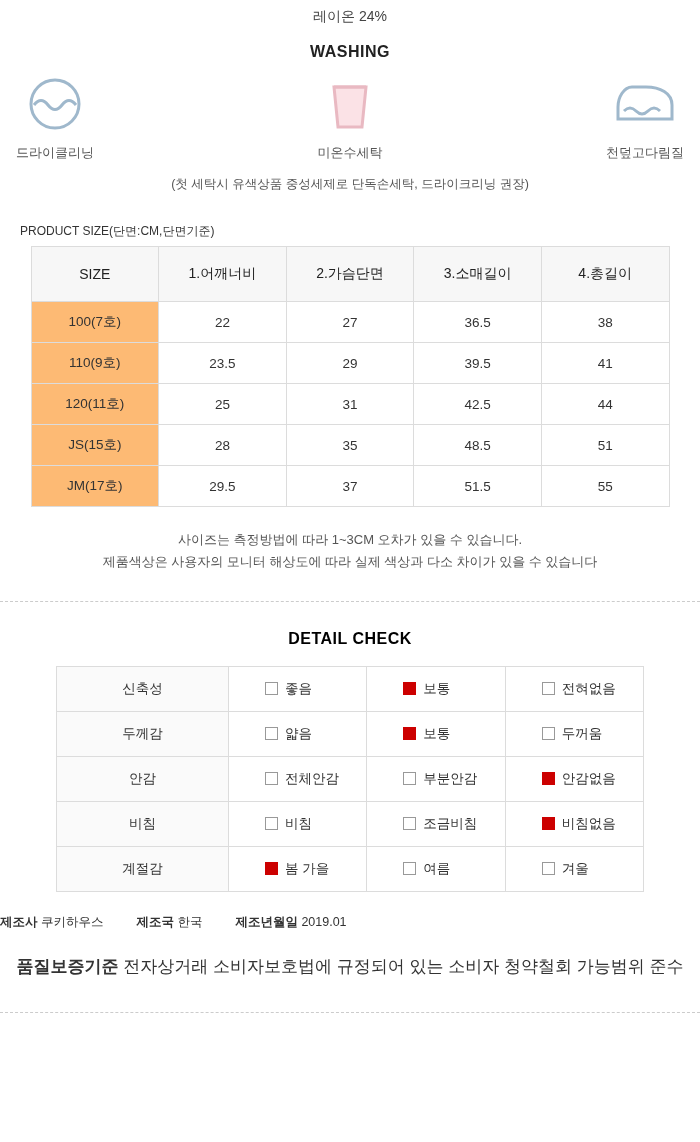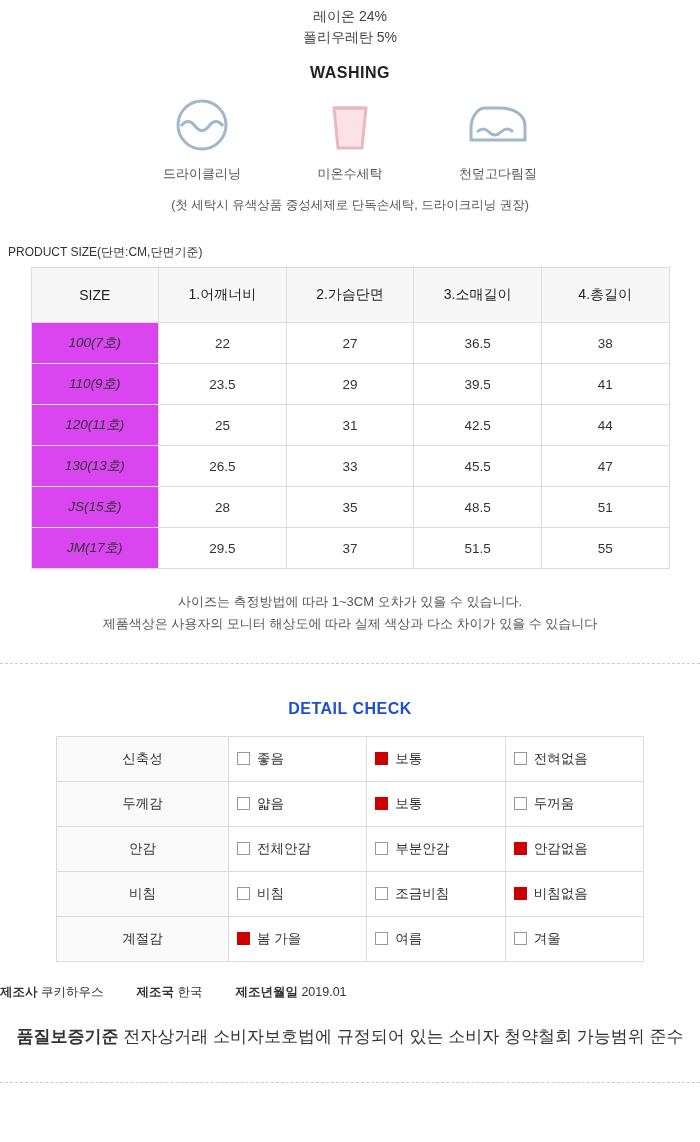--- a/index.html
+++ b/index.html
@@ -29,21 +29,21 @@
     text-align: center;
     font-size: 16px;
     font-weight: bold;
     letter-spacing: 0.5px;
     color: #222;
     margin-top: 16px;
     margin-bottom: 14px;
   }
   .wash-icons {
     display: flex;
-    justify-content: center;
+    justify-content: space-between;
     gap: 38px;
     margin-top: 4px;
   }
   .wash-item {
     width: 110px;
     text-align: center;
   }
   .wash-glyph {
     height: 58px;
     display: flex;
@@ -59,21 +59,21 @@
     text-align: center;
     font-size: 12.5px;
     color: #555;
     margin-top: 14px;
   }
 
   
   .size-caption {
     font-size: 12px;
     color: #333;
-    margin: 30px 0 6px 8px;
+    margin: 30px 0 6px 20px;
   }
   table.size-table {
     width: 639px;
     margin: 4px auto;
     border-collapse: collapse;
     table-layout: fixed;
     border-radius: 19px;
   }
   table.size-table th,
   table.size-table td {
@@ -84,22 +84,21 @@
     height: 41px;
   }
   table.size-table thead th {
     background: #f7f7f7;
     font-weight: normal;
     font-size: 14px;
     height: 55px;
     color: #222;
   }
   table.size-table tbody td.size-col {
-    background: #d946ef;
-    font-style: italic;
+    background: #fdba74;
   }
   .size-note {
     text-align: center;
     font-size: 13px;
     color: #555;
     line-height: 22px;
     margin-top: 22px;
   }
 
   .dashed-sep {
@@ -107,43 +106,43 @@
     border-top: 1px dashed #cccccc;
     margin: 28px 0 0 0;
   }
 
   
   .detail-title {
     text-align: center;
     font-size: 16px;
     font-weight: bold;
     letter-spacing: 0.5px;
-    color: #1d4ed8;
-    margin-top: 36px;
+    color: #000000;
+    margin-top: 28px;
     margin-bottom: 18px;
   }
   table.detail-table {
     width: 588px;
     margin: 0 auto;
     border-collapse: collapse;
     table-layout: fixed;
   }
   table.detail-table td {
     border: 1px solid #dcdcdc;
     height: 45px;
     font-size: 13.5px;
     color: #333;
   }
   td.det-label {
     width: 172px;
     text-align: center;
     background: #fafafa;
   }
   td.det-opt {
-    padding-left: 8px;
+    padding-left: 36px;
   }
   .chk {
     display: inline-block;
     width: 13px;
     height: 13px;
     border: 1px solid #999;
     margin-right: 7px;
     vertical-align: -2px;
     background: #ffffff;
   }
@@ -173,21 +172,20 @@
     margin: 34px 0 0 0;
   }
 </style>
 </head>
 <body>
 
 <div class="page">
 
   <div class="comp">
     <div>레이온 24%</div>
-    <div>폴리우레탄 5%</div>
   </div>
 
   <div class="washing-title">WASHING</div>
 
   <div class="wash-icons">
 
     <div class="wash-item">
       <div class="wash-glyph">
         <svg width="58" height="58" viewBox="0 0 58 58">
           <circle cx="29" cy="29" r="24" fill="none" stroke="#9fb8cc" stroke-width="3"></circle>
@@ -250,27 +248,20 @@
         <td>41</td>
       </tr>
       <tr>
         <td class="size-col">120(11호)</td>
         <td>25</td>
         <td>31</td>
         <td>42.5</td>
         <td>44</td>
       </tr>
       <tr>
-        <td class="size-col">130(13호)</td>
-        <td>26.5</td>
-        <td>33</td>
-        <td>45.5</td>
-        <td>47</td>
-      </tr>
-      <tr>
         <td class="size-col">JS(15호)</td>
         <td>28</td>
         <td>35</td>
         <td>48.5</td>
         <td>51</td>
       </tr>
       <tr>
         <td class="size-col">JM(17호)</td>
         <td>29.5</td>
         <td>37</td>

